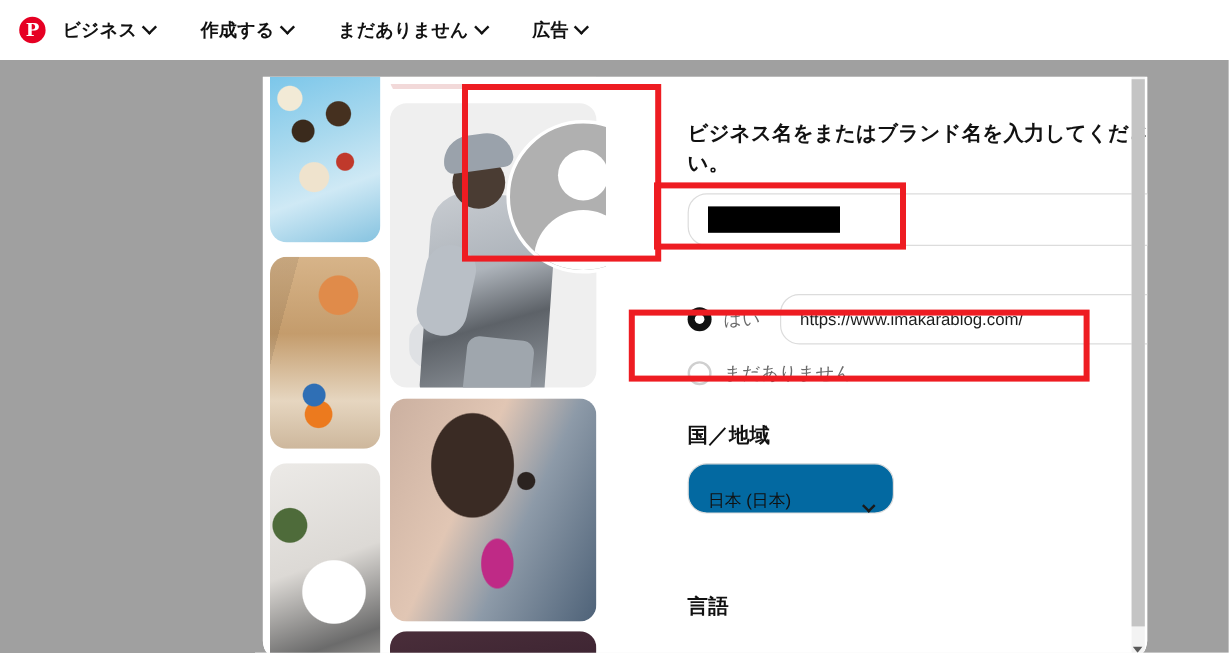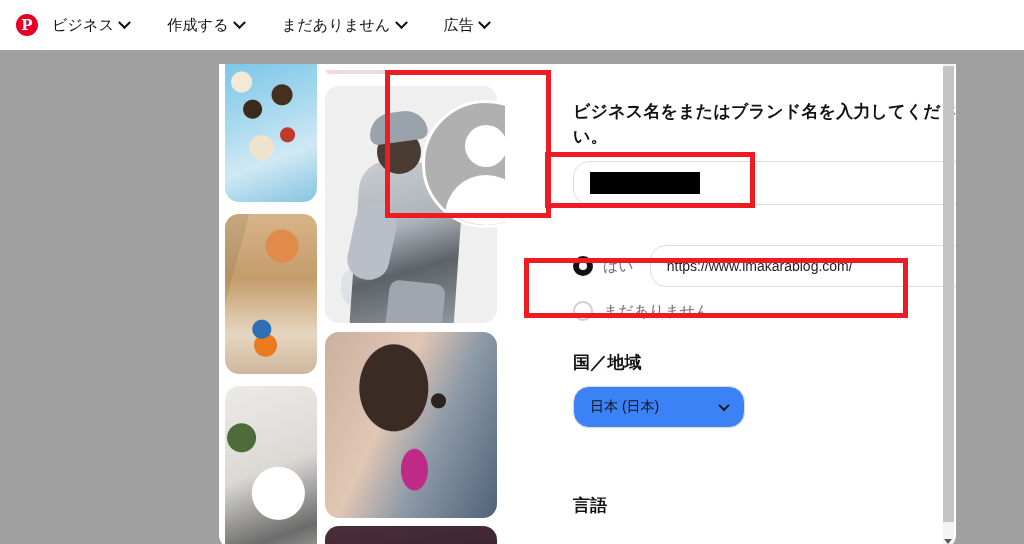--- a/index.html
+++ b/index.html
@@ -32,21 +32,21 @@
   .nav-item {
     display: flex;
     align-items: center;
     gap: 6px;
     margin-right: 38px;
     cursor: pointer;
     white-space: nowrap;
   }
   .nav-label {
     font-size: 15px;
-    font-weight: 400;
+    font-weight: 700;
     color: #111111;
     letter-spacing: .2px;
   }
   .pin-logo {
     width: 22px; height: 22px;
     border-radius: 50%;
     background: #e60023;
     color: #ffffff;
     font-size: 15px;
     font-weight: 700;
@@ -291,26 +291,26 @@
     color: #111111;
     letter-spacing: .2px;
   }
   .select-box {
     margin-top: 12px;
     width: 172px;
     height: 42px;
     border: 1px solid #dcdcdc;
     border-radius: 16px;
     display: flex;
-    align-items: center;
+    align-items: flex-end;
     justify-content: space-between;
     padding: 0 16px;
     font-size: 14px;
     color: #111111;
-    background: #3b82f6;
+    background: #0369a1;
   }
   .select-chev {
     width: 8px; height: 8px;
     border-right: 2px solid #1a1a1a;
     border-bottom: 2px solid #1a1a1a;
     transform: rotate(45deg) translate(-1px,-1px);
   }
 
   .next-row { display: flex; justify-content: flex-end; margin-top: 28px; padding-right: 6px; }
   #next-button {

